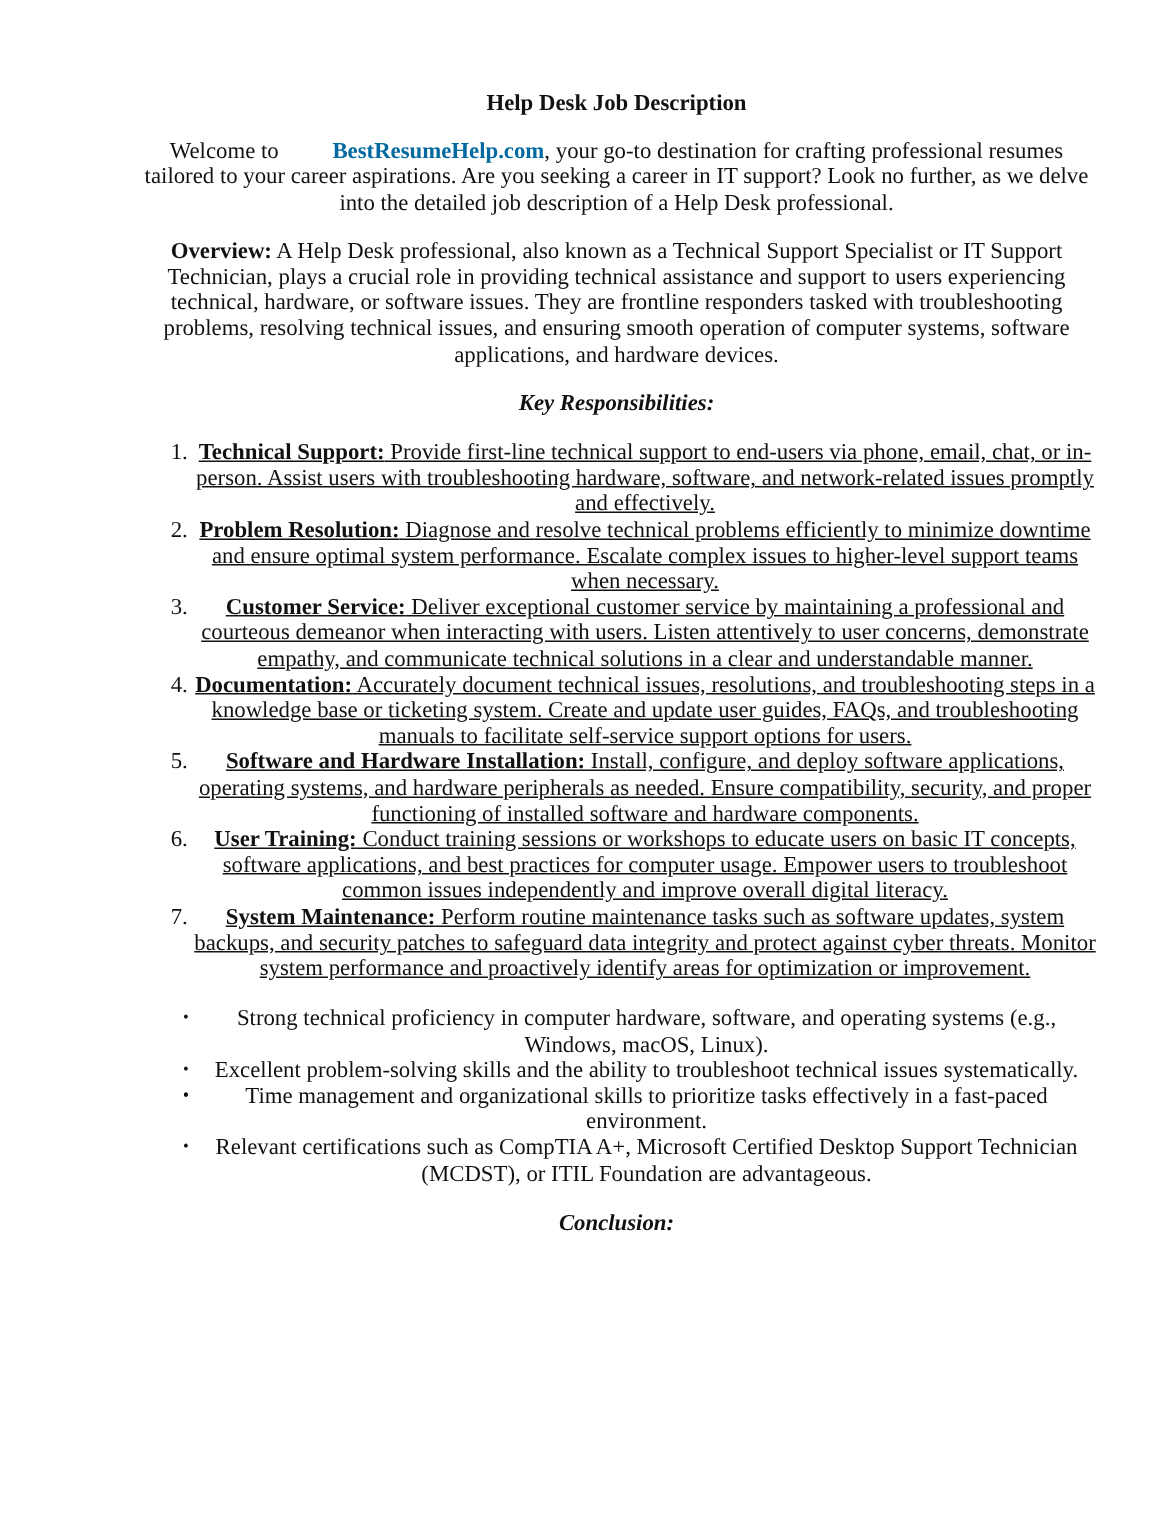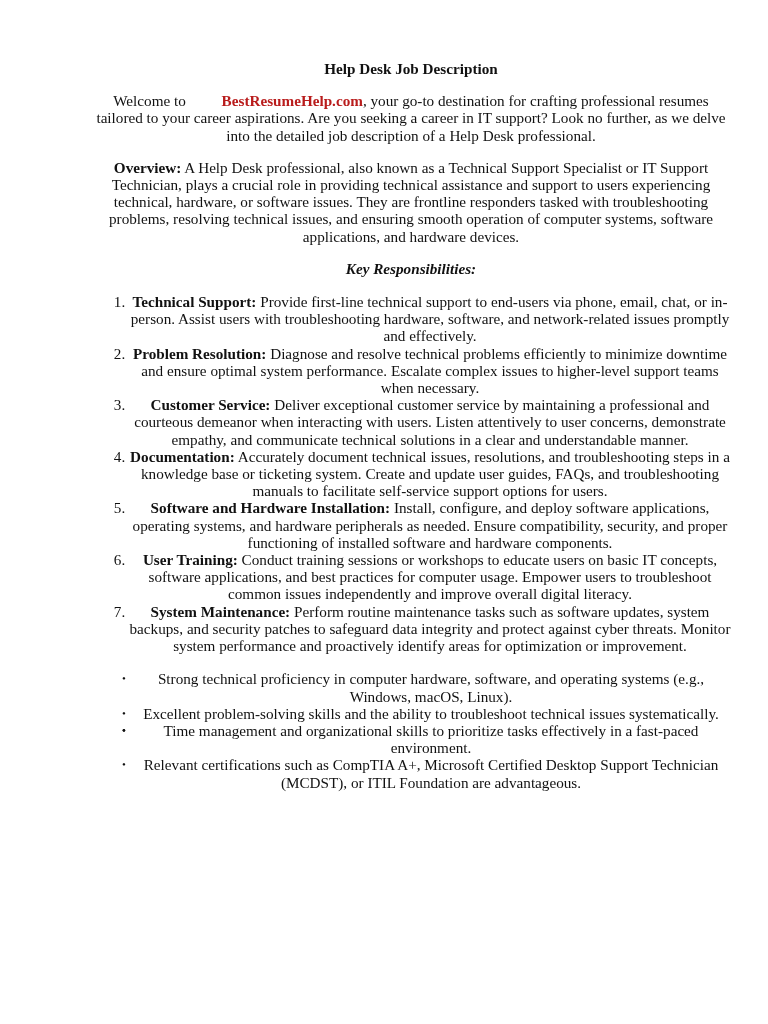--- a/index.html
+++ b/index.html
@@ -26,37 +26,38 @@
     }
     .title {
       font-weight: bold;
       margin: 0 0 15px 0;
       font-size: 15.2px;
     }
     p {
       margin: 0 0 15px 0;
     }
     .link {
-      color: #b91c1c;
+      color: #0369a1;
       font-weight: bold;
       text-decoration: none;
       margin-left: 32px;
     }
     .bold {
       font-weight: bold;
     }
     h3 {
       font-size: 15.2px;
       font-weight: bold;
       margin: 0 0 16px 0;
       font-style: italic;
     }
     ol {
       margin: 0 0 16px 0;
       padding-left: 38px;
+      text-decoration: underline;
     }
     ol li {
       margin: 0;
       padding-left: 0;
     }
     ul {
       margin: 0 0 16px 0;
       padding-left: 40px;
       list-style: none;
     }
@@ -100,15 +101,16 @@
 
   <ul>
     <li><span class="bullet">•</span><span>Strong technical proficiency in computer hardware, software, and operating systems (e.g., Windows, macOS, Linux).</span></li>
     <li><span class="bullet">•</span><span>Excellent problem-solving skills and the ability to troubleshoot technical issues systematically.</span></li>
     <li><span class="bullet">•</span></li>
     <li><span class="bullet">•</span></li>
     <li><span class="bullet">•</span><span>Time management and organizational skills to prioritize tasks effectively in a fast-paced environment.</span></li>
     <li><span class="bullet">•</span><span>Relevant certifications such as CompTIA A+, Microsoft Certified Desktop Support Technician (MCDST), or ITIL Foundation are advantageous.</span></li>
   </ul>
 
+  <h3 class="concl-head">Conclusion:</h3>
 
 
 </div>
 
 </body></html>

